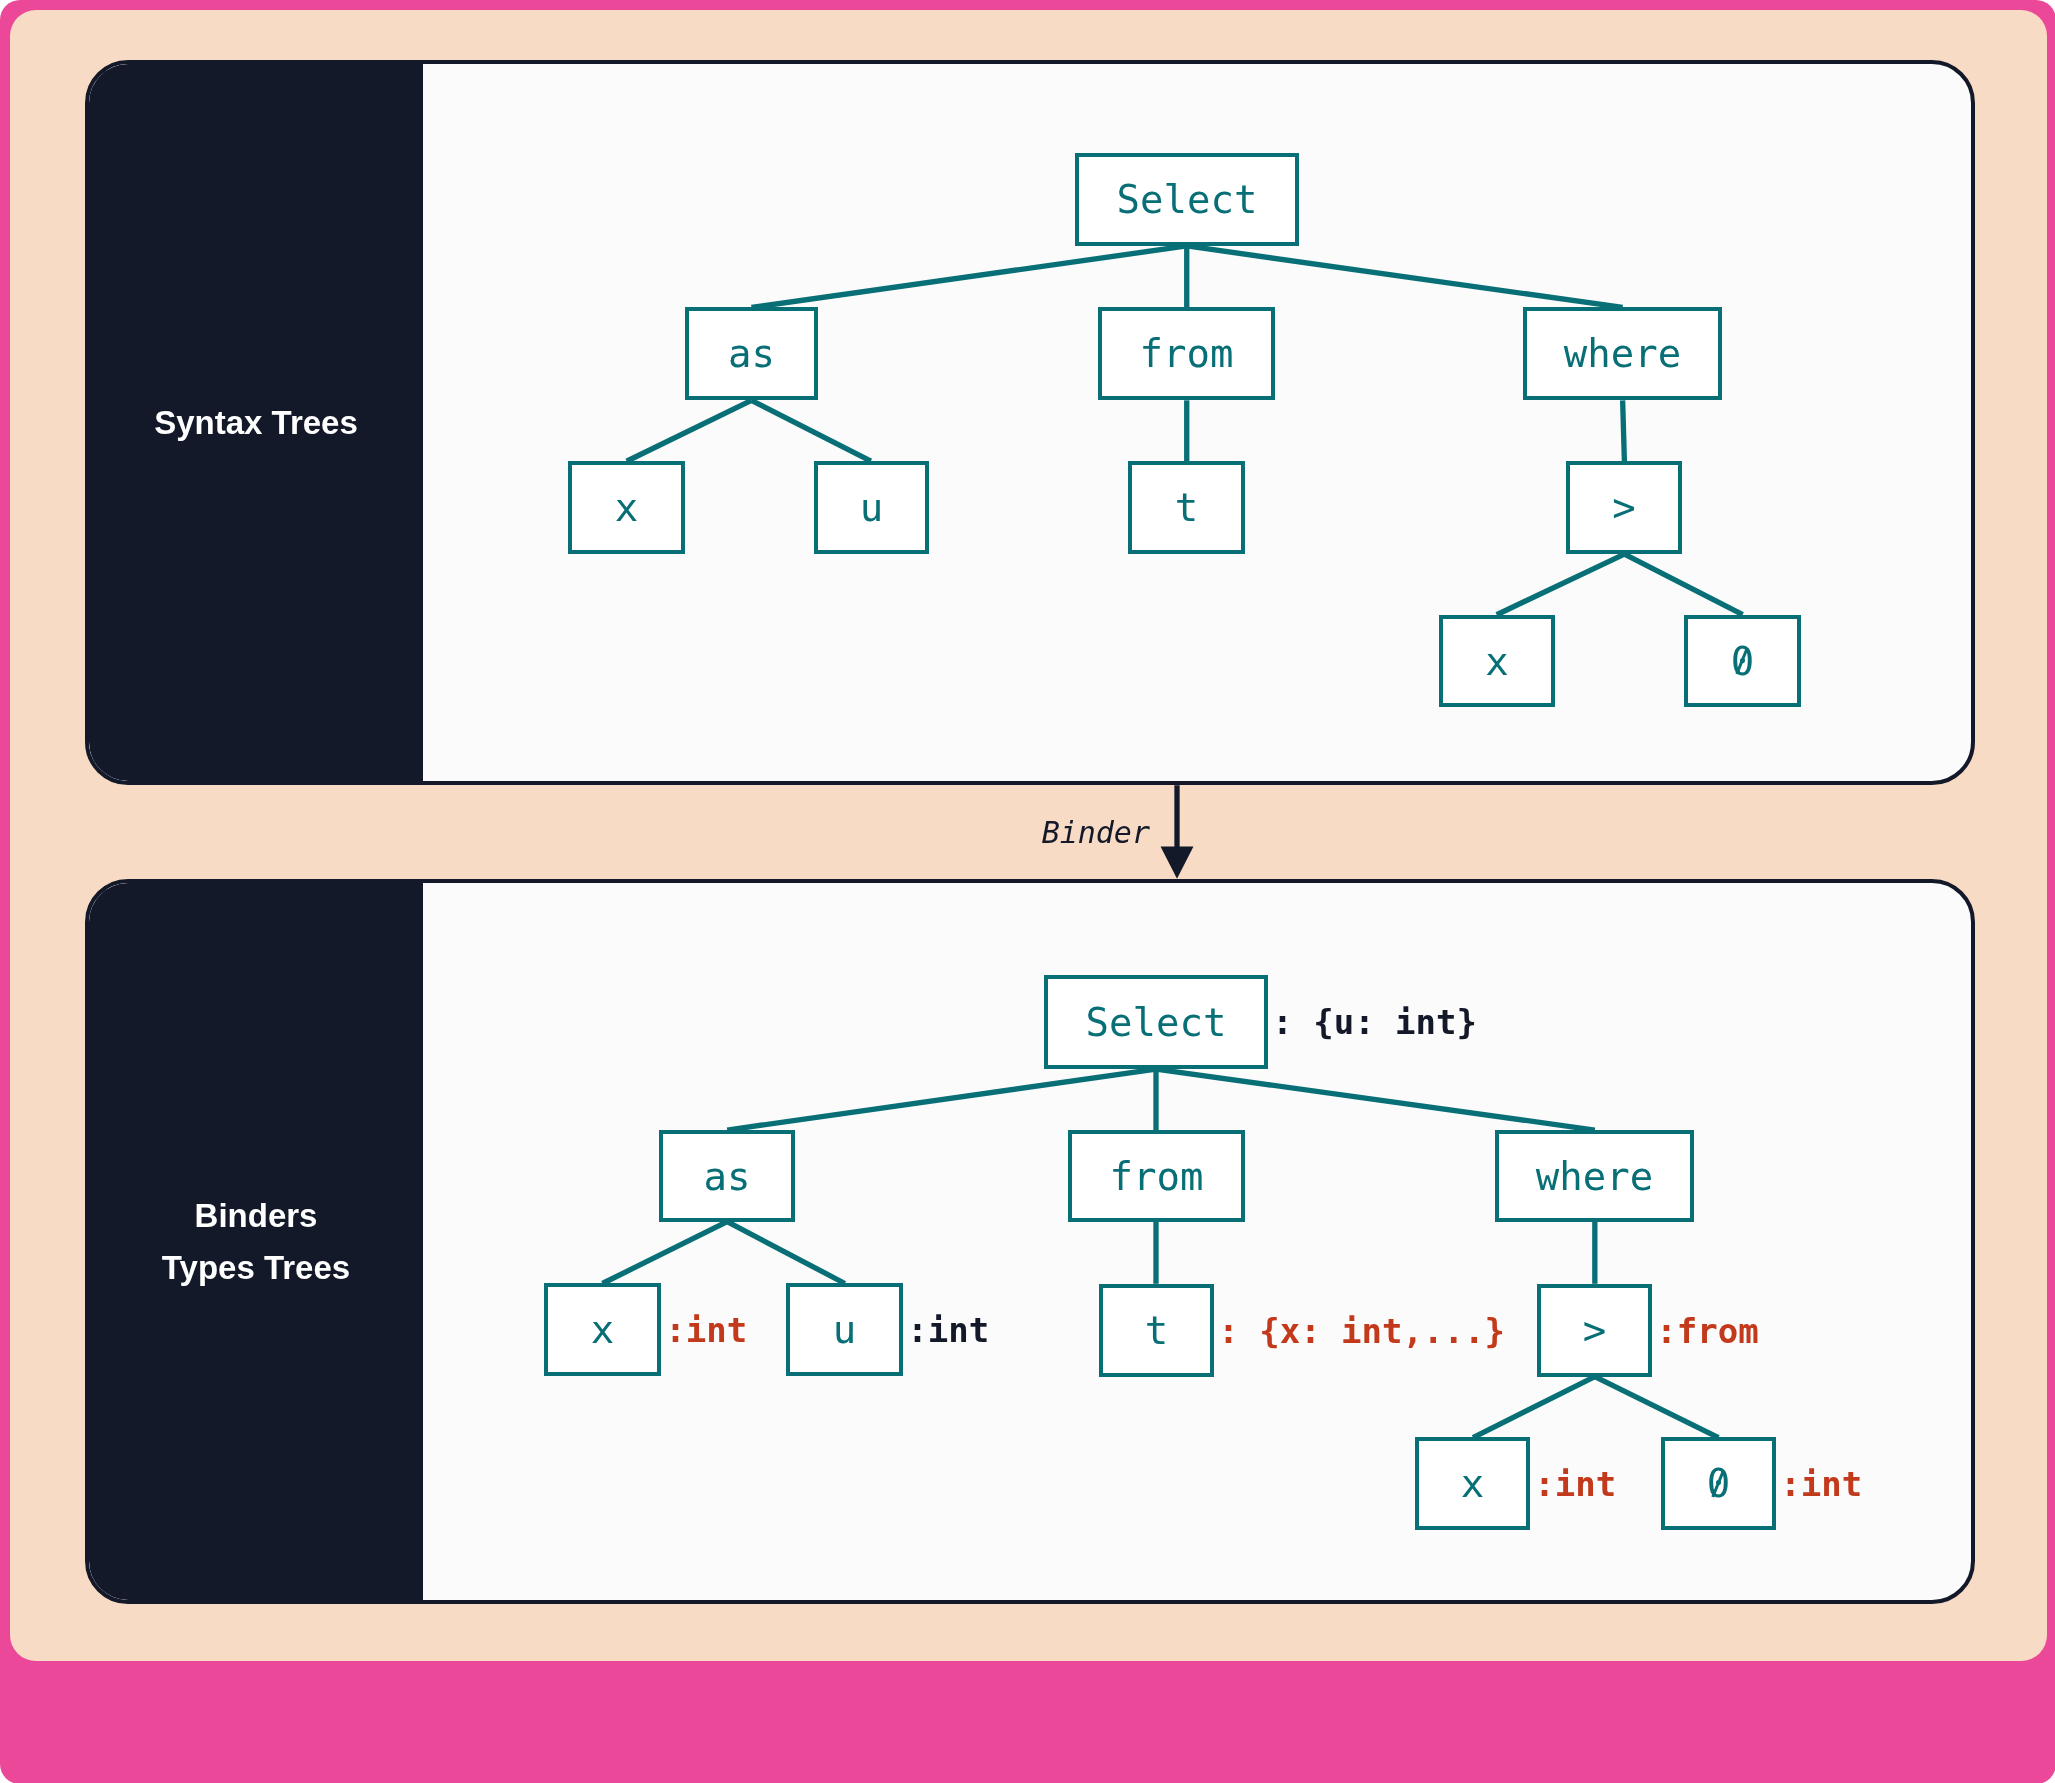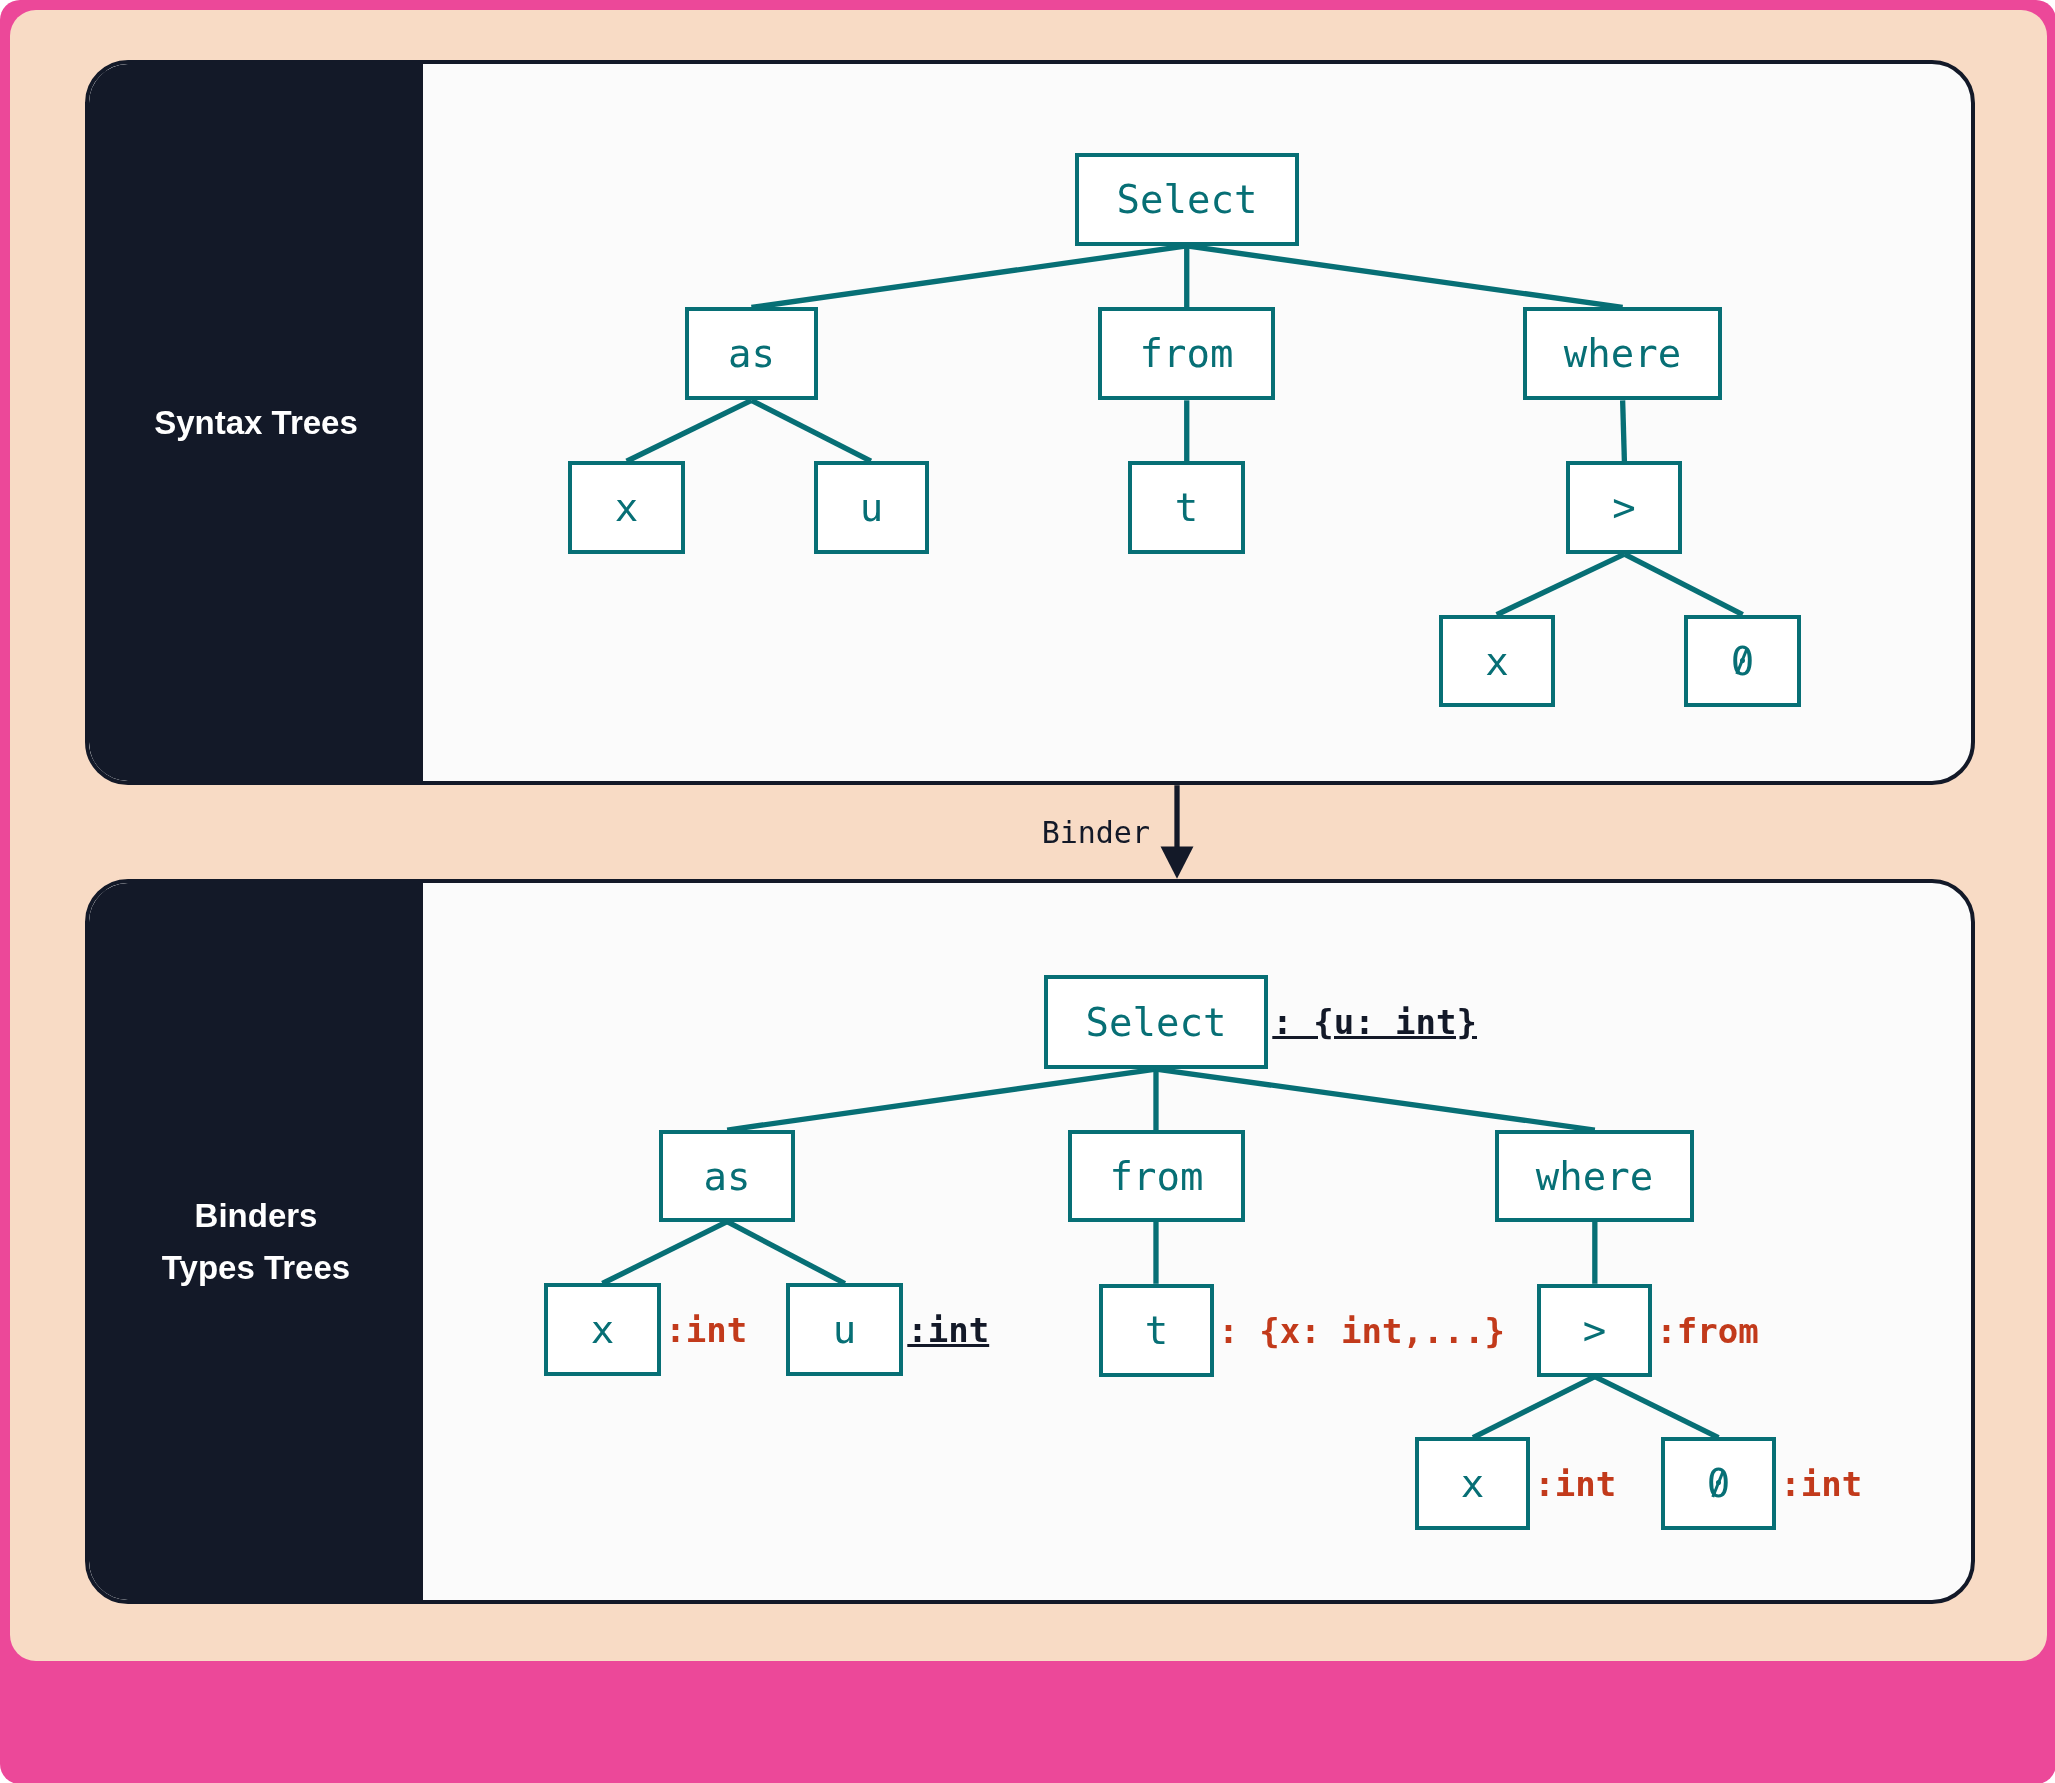--- a/index.html
+++ b/index.html
@@ -55,22 +55,22 @@
     width:3px;height:28px;background:var(--teal,#076F75);
     transform:translate(-50%,-50%) rotate(22deg);
   }
   .anno{
     position:absolute;left:100%;margin-left:8.3px;top:50%;
     transform:translateY(-50%);
     font-family:"DejaVu Sans Mono","Liberation Mono",monospace;
     font-weight:bold;font-size:34px;white-space:pre;line-height:1;
   }
   .anno.red{color:var(--red,#C23A1B);}
-  .anno.navy{color:var(--navy,#131928);text-decoration:underline;}
-  .binder-row{position:absolute;left:0;top:785px;width:1807px;height:94px;}
+  .anno.navy{color:var(--navy,#131928);}
+  .binder-row{position:absolute;left:0;top:785px;width:1807px;height:94px;font-style:italic;}
   .binder-label{
     position:absolute;left:0;top:50%;transform:translateY(-50%);
     width:1150px;text-align:right;
     font-family:"DejaVu Sans Mono","Liberation Mono",monospace;
     font-size:30px;color:var(--navy,#131928);
   }
   .binder-arrow{position:absolute;left:1157px;top:0;}
   .footer{position:absolute;left:0;bottom:0;width:2056px;height:124px;}
   .logo{position:absolute;left:33px;top:50%;transform:translateY(-50%);}
   .footer-title{

